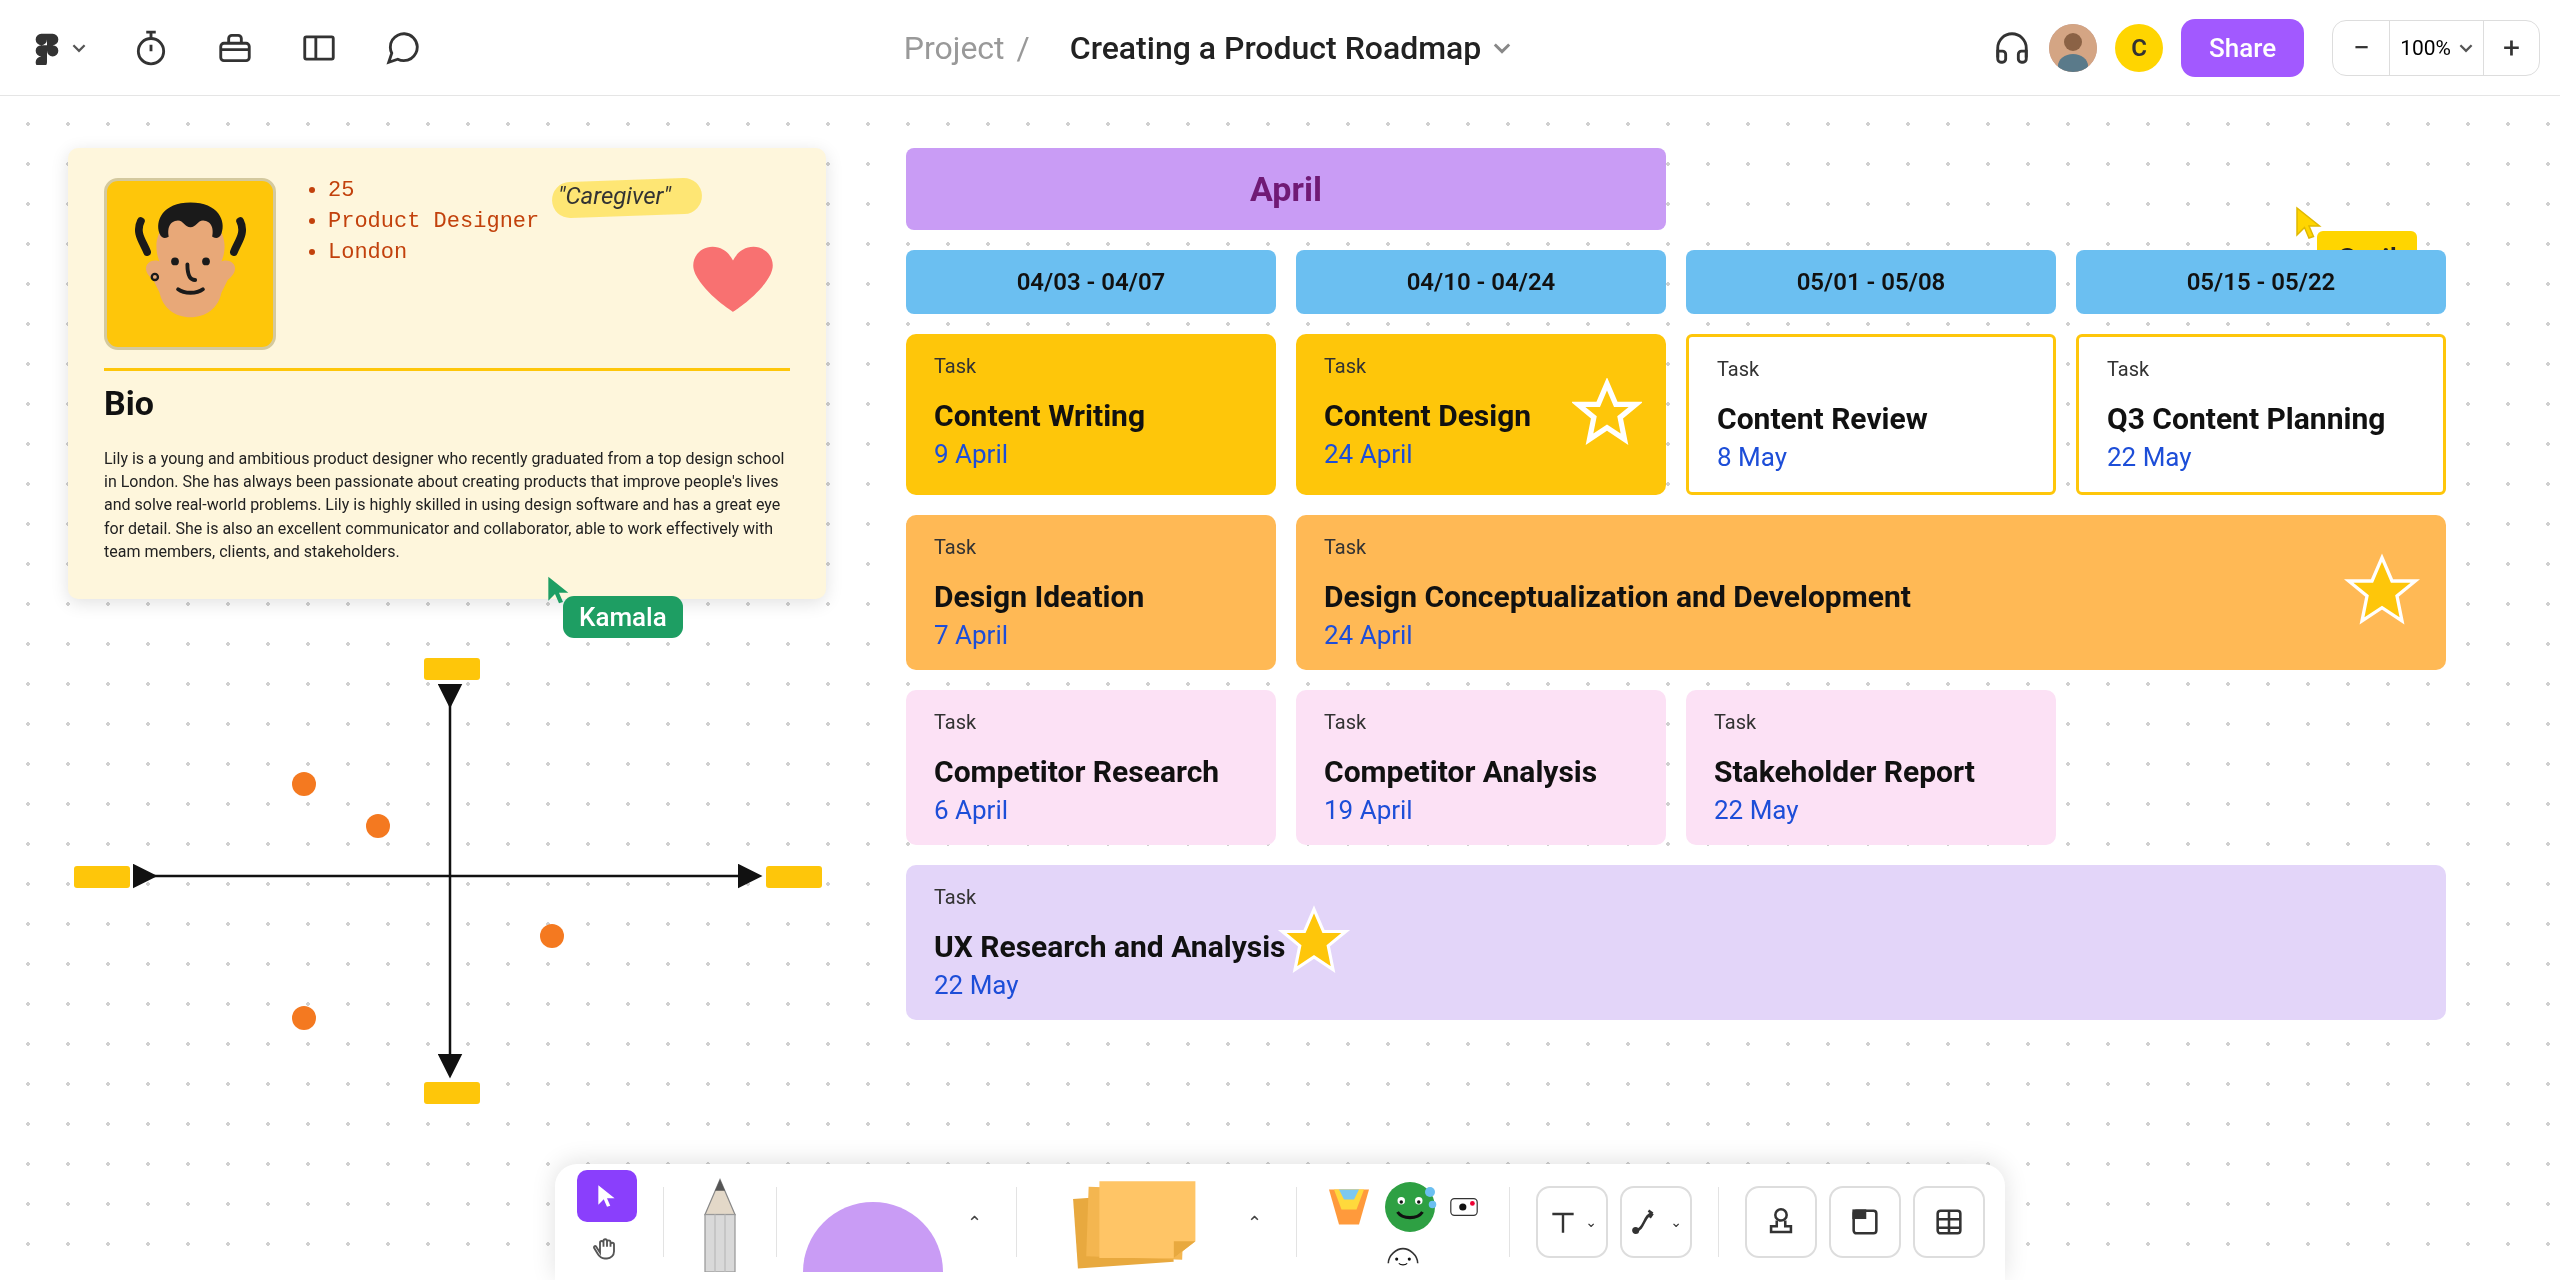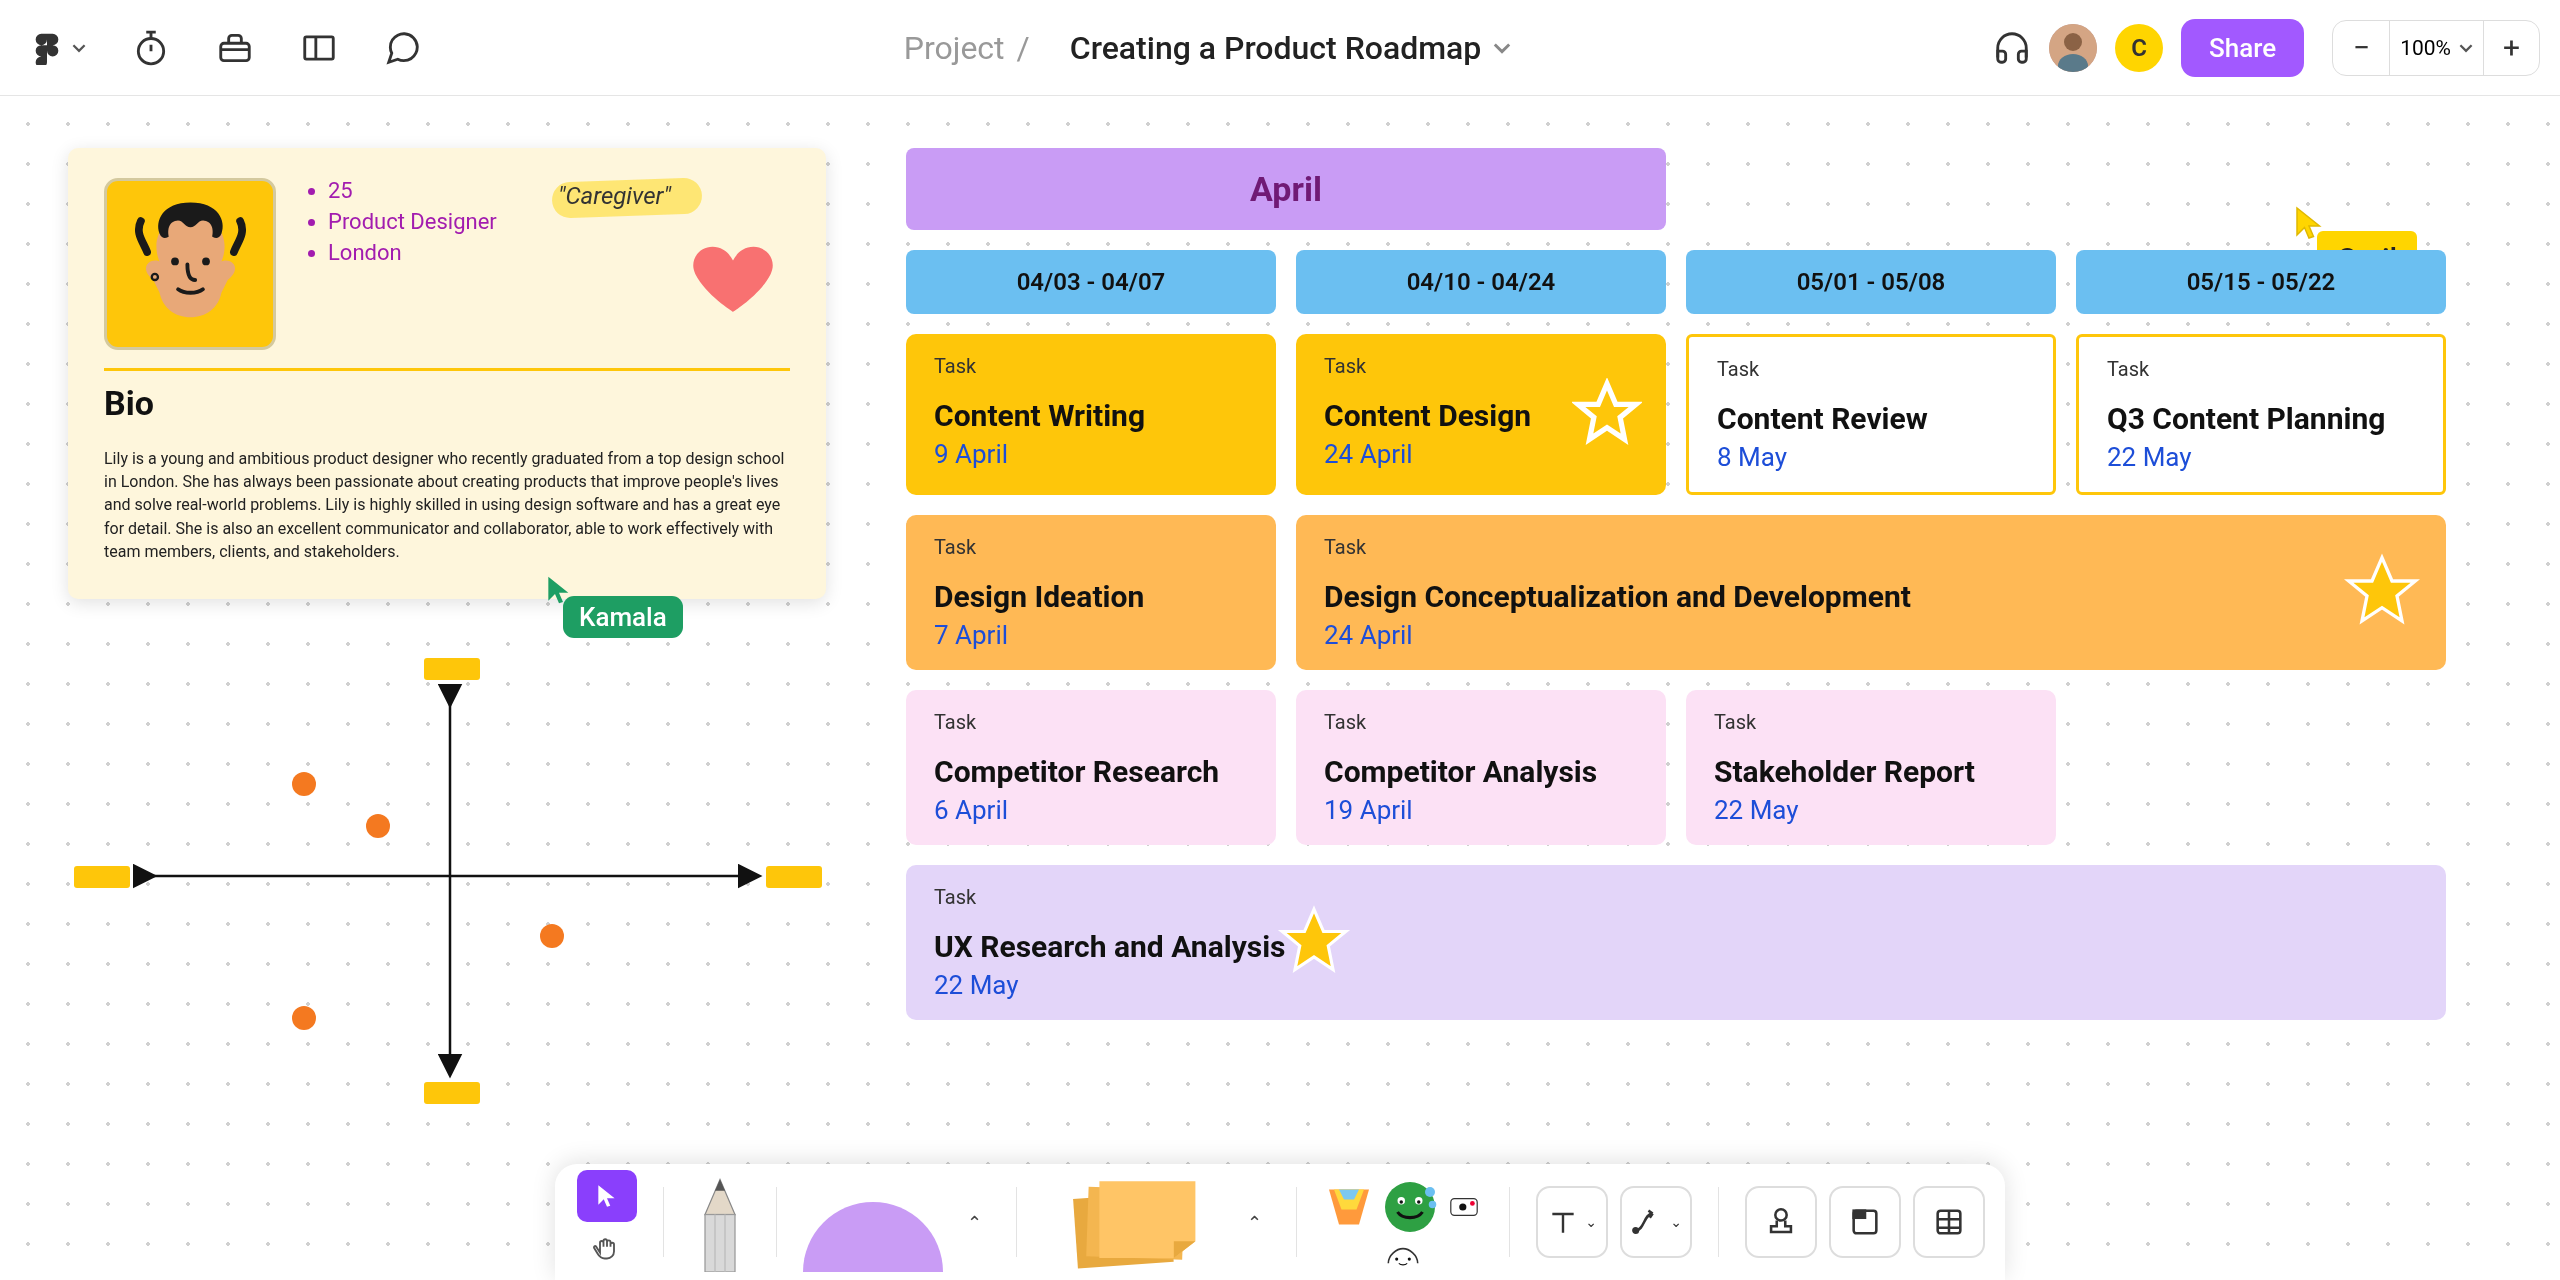--- a/index.html
+++ b/index.html
@@ -26,21 +26,21 @@
 
 .canvas { position: absolute; top: 96px; left: 0; right: 0; bottom: 0; background-image: radial-gradient(circle, #d0d0d0 2px, transparent 2px); background-size: 40px 40px; background-position: 8px 8px; }
 
 
 .persona { position: absolute; left: 68px; top: 52px; width: 758px; background: #fef6dc; border-radius: 10px; box-shadow: 0 4px 18px rgba(0,0,0,0.12); padding: 30px 36px 36px; }
 .persona-top { display: flex; gap: 24px; }
 .persona-photo { width: 172px; height: 172px; border: 3px solid #d4c99e; border-radius: 14px; background: #fec60a; display: flex; align-items: center; justify-content: center; overflow: hidden; }
 .persona-photo svg { width: 155px; height: 155px; }
 .persona-info { flex: 1; }
 .persona-name { font-size: 46px; font-weight: 700; color: #111; margin-bottom: 16px; }
-.persona-list { list-style: disc; margin-left: 28px; font-size: 22px; color: #a21caf; }
+.persona-list { list-style: disc; margin-left: 28px; font-size: 22px; color: #c2410c; font-family: Liberation Mono, monospace; }
 .persona-list li { margin-bottom: 6px; }
 .persona-tag { position: absolute; left: 490px; top: 34px; font-size: 24px; font-style: italic; color: #333; }
 .persona-tag-bg { position: absolute; left: 484px; top: 32px; width: 150px; height: 36px; background: #fde047; border-radius: 18px; transform: rotate(-2deg); opacity: 0.7; }
 .heart { position: absolute; right: 52px; top: 92px; color: #f87171; }
 .persona-divider { border: none; border-top: 3px solid #fec60a; margin: 18px 0 12px; }
 .bio-title { font-size: 34px; font-weight: 700; color: #111; margin-bottom: 2px; }
 .bio-text { font-size: 16px; line-height: 1.45; color: #222; margin-top: 24px; }
 
 
 .remote-cursor { position: absolute; }

